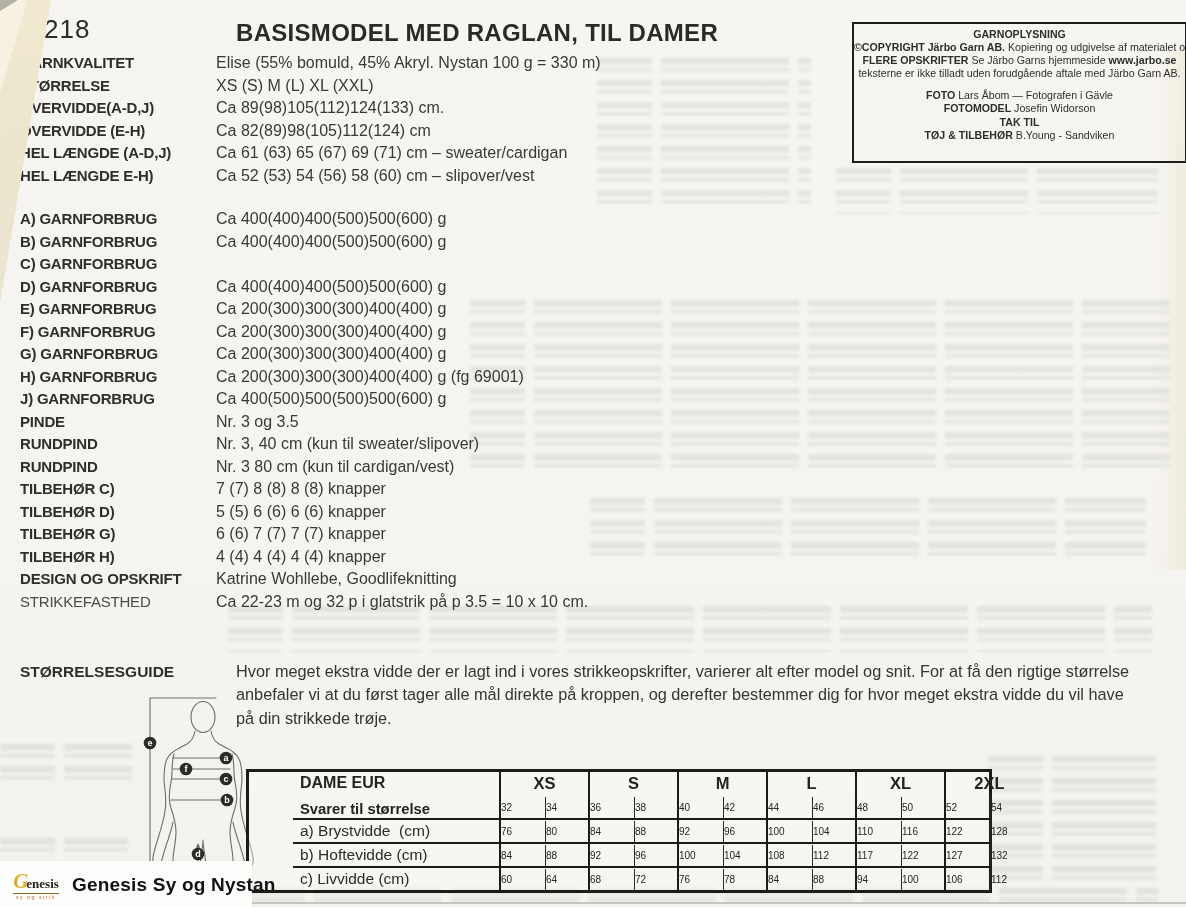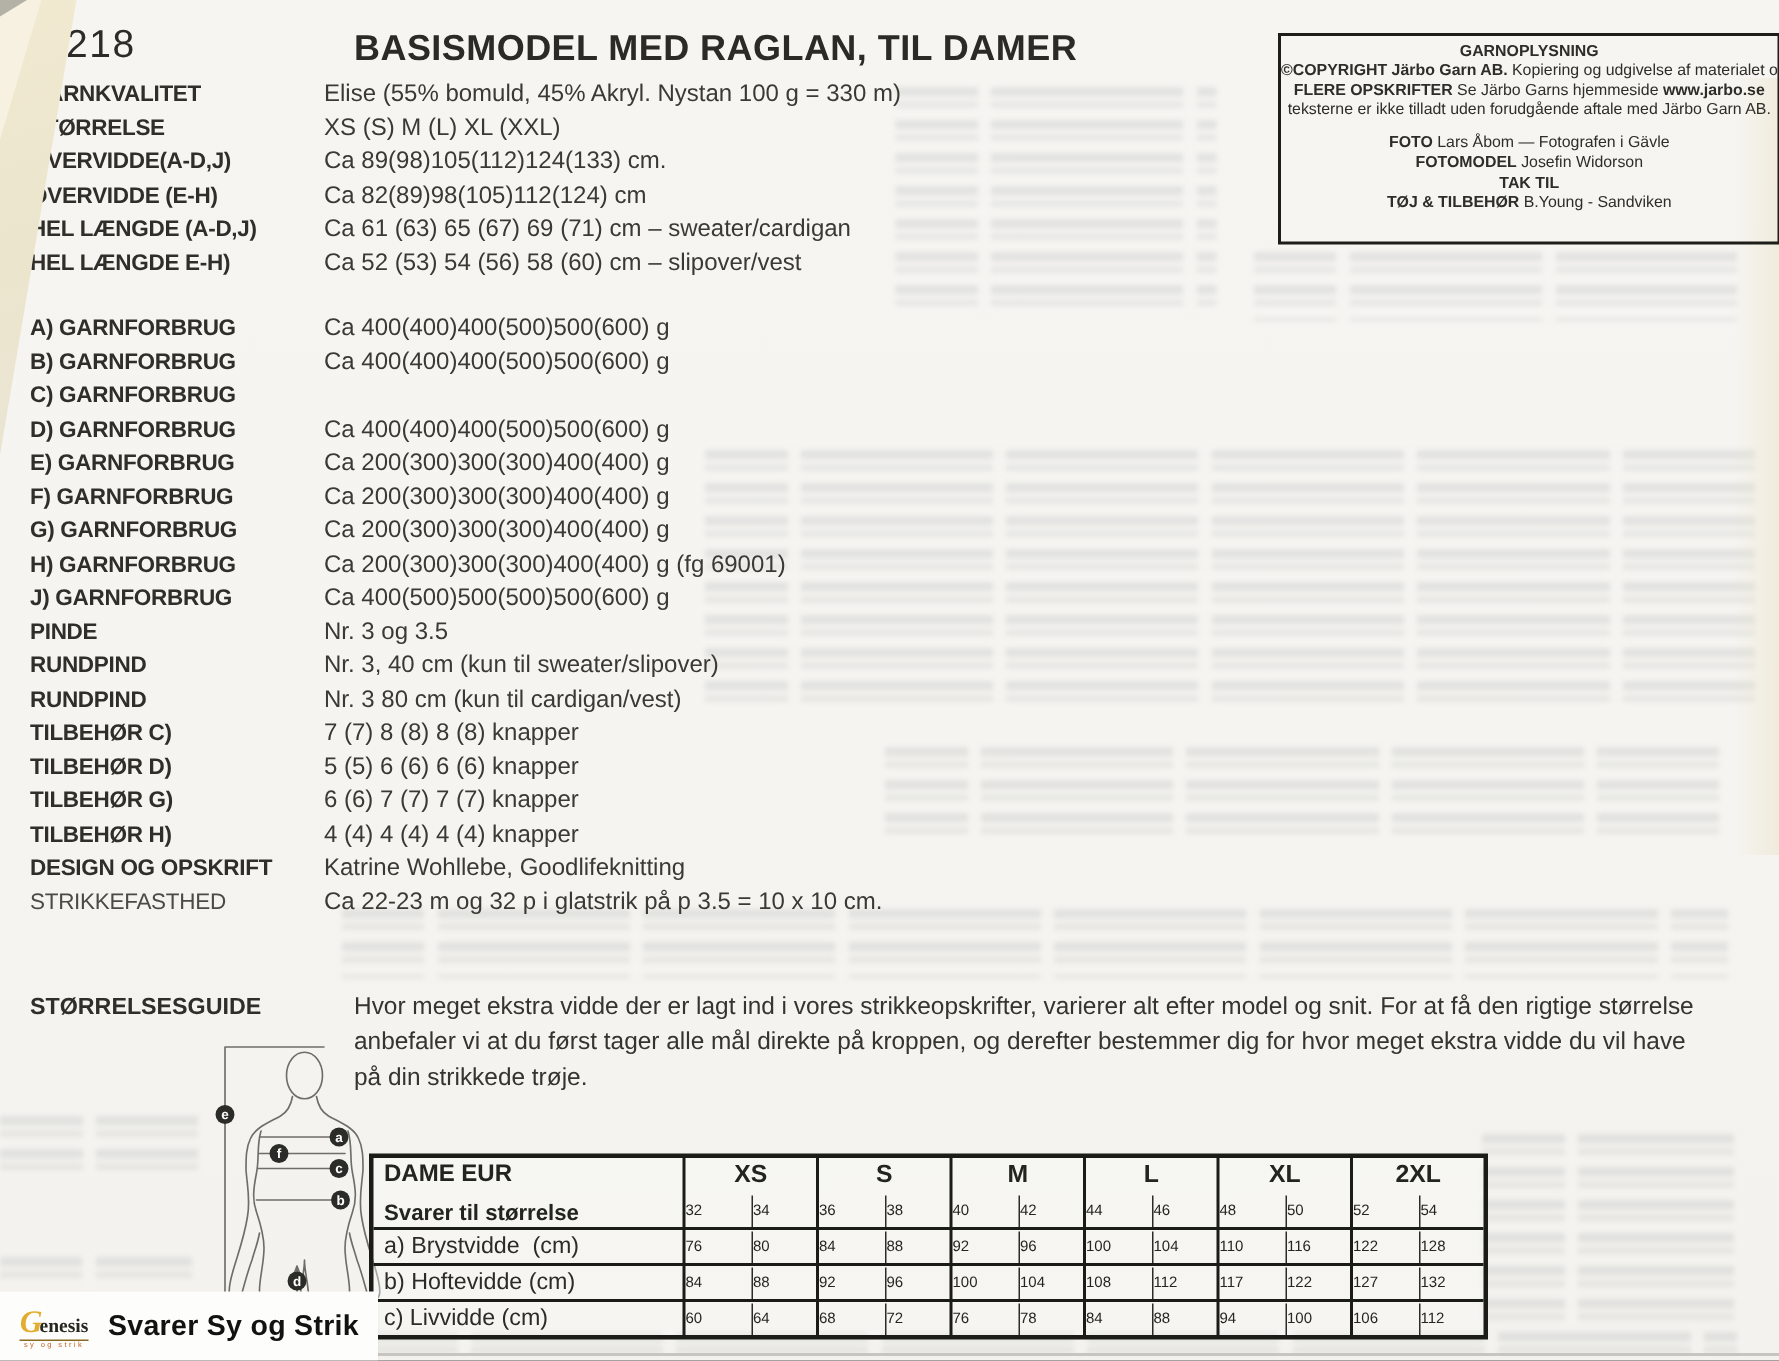--- a/index.html
+++ b/index.html
@@ -38,21 +38,21 @@
   .spec-label{width:216px;box-sizing:border-box;padding-left:20px;font-size:15px;font-weight:bold;
     letter-spacing:-.2px;color:#2f2e29;white-space:pre;flex:none;}
   .spec-label.light{font-weight:normal;color:#4b4a45;}
   .spec-value{font-size:16px;color:#3a3934;white-space:pre;}
   
   #size-guide-label{position:absolute;left:20px;top:663px;font-size:15.5px;font-weight:bold;color:#2f2e29;z-index:4;}
   #size-guide-paragraph{position:absolute;left:236px;top:660px;width:902px;font-size:16.3px;line-height:23.4px;color:#35342f;z-index:4;}
   #figure-svg{position:absolute;left:140px;top:692px;z-index:3;}
   
   #size-table{position:absolute;left:246px;top:769px;border:3px solid #1b1b18;background:rgba(250,250,248,.4);z-index:5;box-sizing:content-box;width:740px;}
-  .t-row{display:flex;}
+  .t-row{display:flex;margin-left:44px;}
   .t-row.t-data{height:22px;border-top:2.2px solid #1b1b18;}
   .t-row.t-head{height:46px;}
   .t-label-cell{width:206px;box-sizing:border-box;flex:none;padding-left:7px;}
   .t-head .t-label-cell{display:flex;flex-direction:column;justify-content:space-between;padding-top:2px;padding-bottom:1px;}
   .t-title{font-size:16px;font-weight:bold;color:#23231f;}
   .t-sub{font-size:14.8px;font-weight:bold;color:#23231f;}
   .t-rowlabel{font-size:15.5px;color:#2c2b27;line-height:22px;white-space:pre;}
   .t-sizecol{width:89px;box-sizing:border-box;flex:none;border-left:2px solid #1b1b18;display:flex;flex-direction:column;}
   .t-sizename{flex:1;text-align:center;font-weight:bold;font-size:16.5px;color:#23231f;padding-top:2px;}
   .t-pair{display:flex;height:21px;}
@@ -392,21 +392,21 @@
           </div>
         </div>
       </div>
     </div>
 
   <div id="stamp">
     <div class="logo">
       <span class="logo-top"><span class="logo-g">G</span><span class="logo-rest">enesis</span></span>
       <div class="logo-sub">sy og strik</div>
     </div>
-    <div id="stamp-text">Svarer Sy og Strik</div>
+    <div id="stamp-text">Genesis Sy og Nystan</div>
   </div>
 
   <div id="right-tint"></div>
   <div id="scan-line"></div>
   <div id="corner-wedge">
     <div class="w1"></div>
       <div class="w2"></div>
       <div class="w3"></div>
   </div>
 

